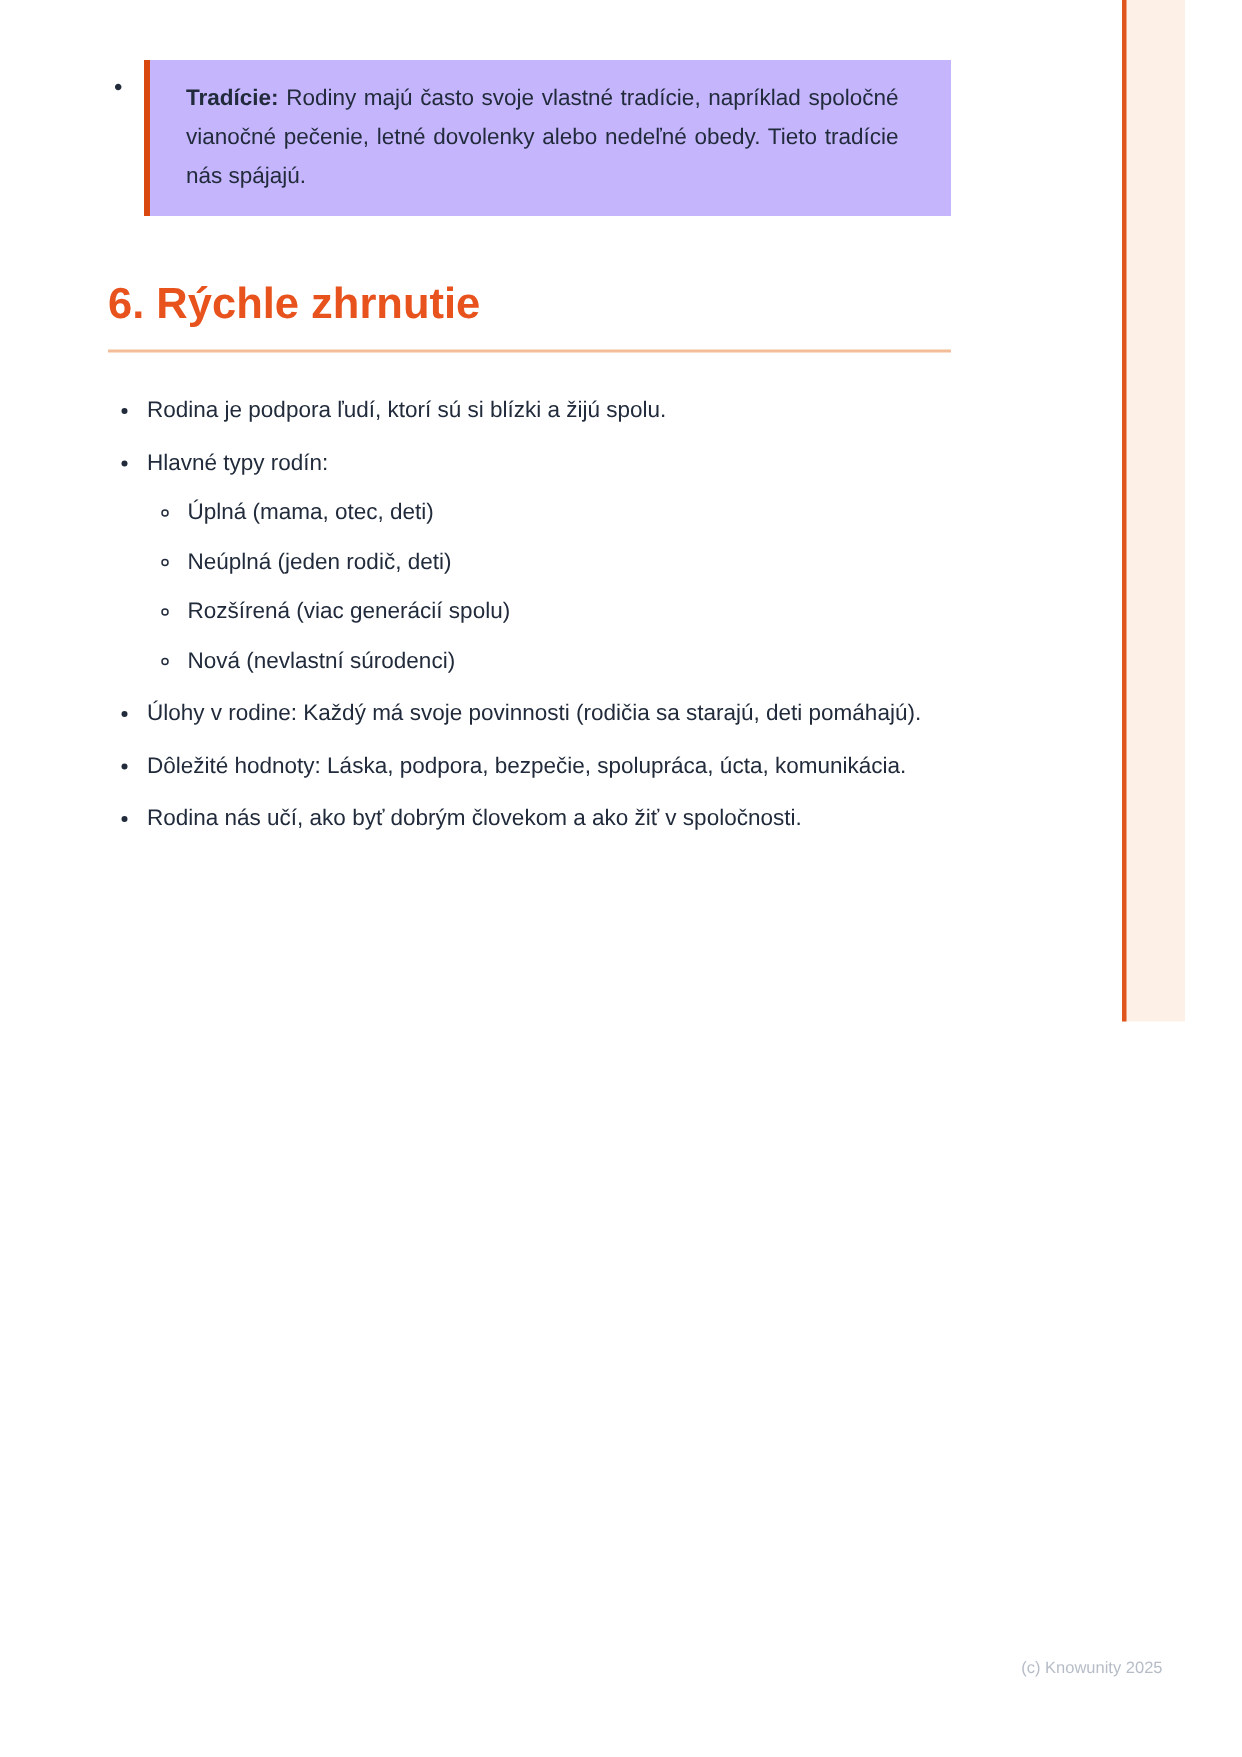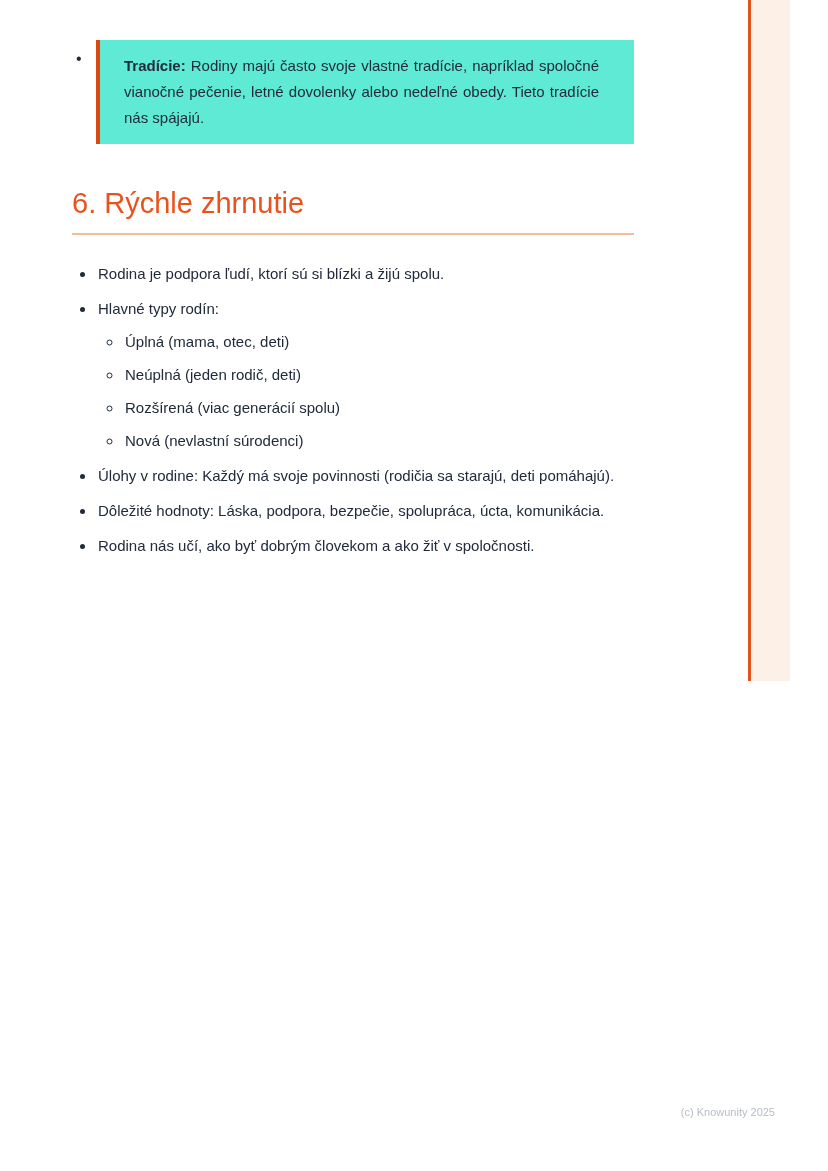--- a/index.html
+++ b/index.html
@@ -45,37 +45,37 @@
     width: 24px;
     flex: 0 0 24px;
     padding-top: 10px;
     font-size: 16px;
     color: #212b3b;
     text-align: left;
     padding-left: 4px;
   }
   .callout {
     flex: 1;
-    background: #5eead4;
+    background: #c4b5fd;
     border-left: 4px solid #d9480f;
     padding: 13px 35px 13px 24px;
   }
   .callout p {
     font-size: 15px;
     line-height: 26px;
     text-align: justify;
     color: #212b3b;
   }
   .callout strong { font-weight: 700; }
 
   .heading {
     margin-top: 42px;
     font-size: 29px;
     line-height: 34px;
-    font-weight: 400;
+    font-weight: 700;
     color: #e8531d;
   }
   .heading-divider {
     border: none;
     border-top: 2px solid #f3bd9a;
     margin-top: 13px;
     width: 562px;
   }
 
   .intro {

